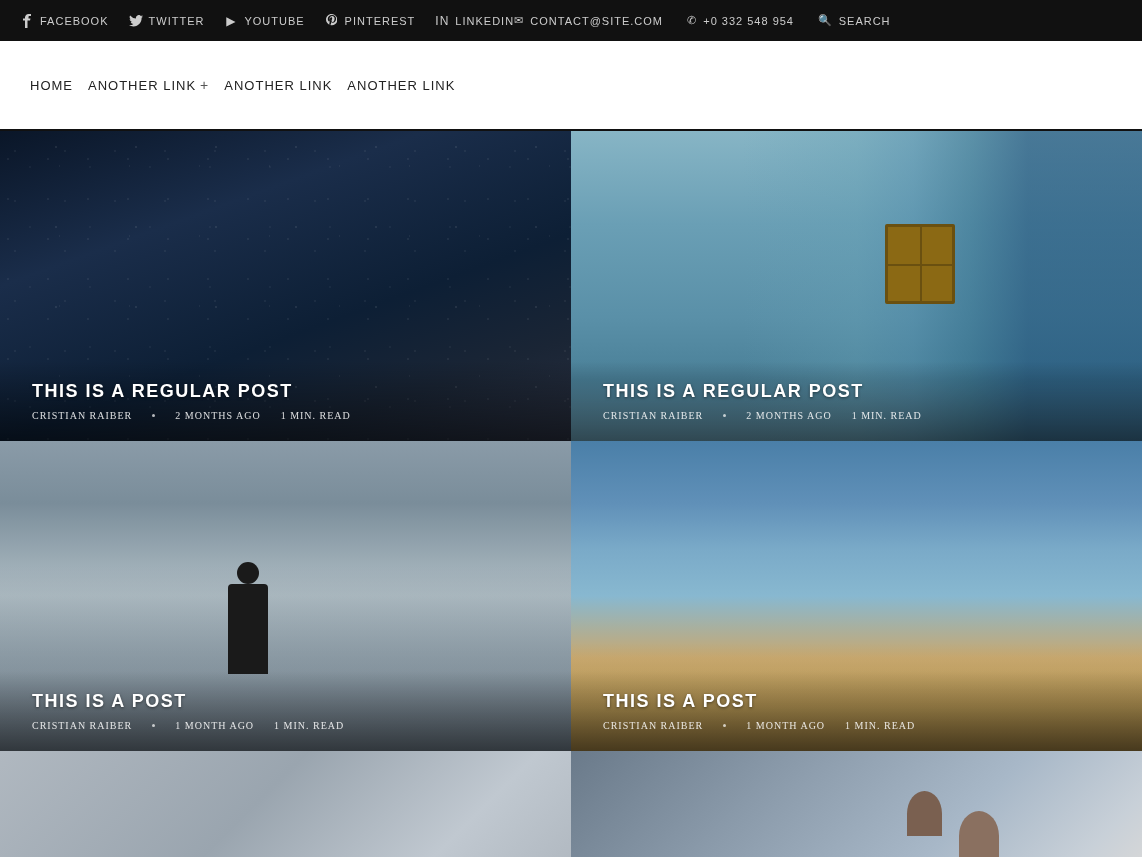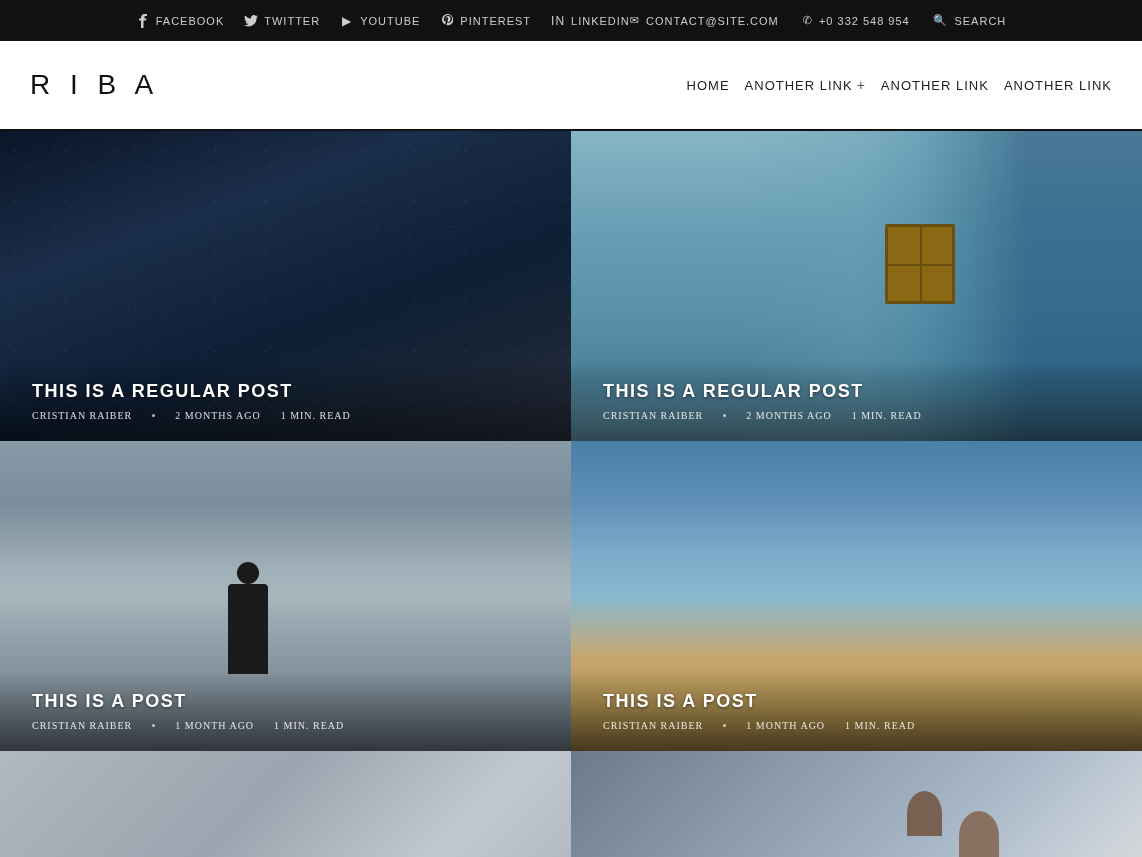--- a/index.html
+++ b/index.html
@@ -4,21 +4,21 @@
   <style>
     * { margin: 0; padding: 0; box-sizing: border-box; }
     body { font-family: Arial, sans-serif; background: #fff; width: 1142px; }
 
     
     .top-bar {
       background: #111;
       color: #ccc;
       display: flex;
       align-items: center;
-      justify-content: center;
+      justify-content: flex-start;
       padding: 0 20px;
       height: 41px;
       font-size: 11px;
       letter-spacing: 0.5px;
     }
     .top-bar-left {
       display: flex;
       align-items: center;
       gap: 20px;
     }
@@ -314,21 +314,20 @@
       <span>+0 332 548 954</span>
     </a>
     <a class="search-item">
       <span>🔍</span>
       <span>SEARCH</span>
     </a>
   </div>
 </div>
 
 <div class="header">
-  <div class="logo">R I B A</div>
   <nav class="nav">
     <a class="nav-item">
       <span>HOME</span>
     </a>
     <a class="nav-item">
       <span>ANOTHER LINK</span>
       <span class="nav-plus">+</span>
     </a>
     <a class="nav-item">
       <span>ANOTHER LINK</span>

